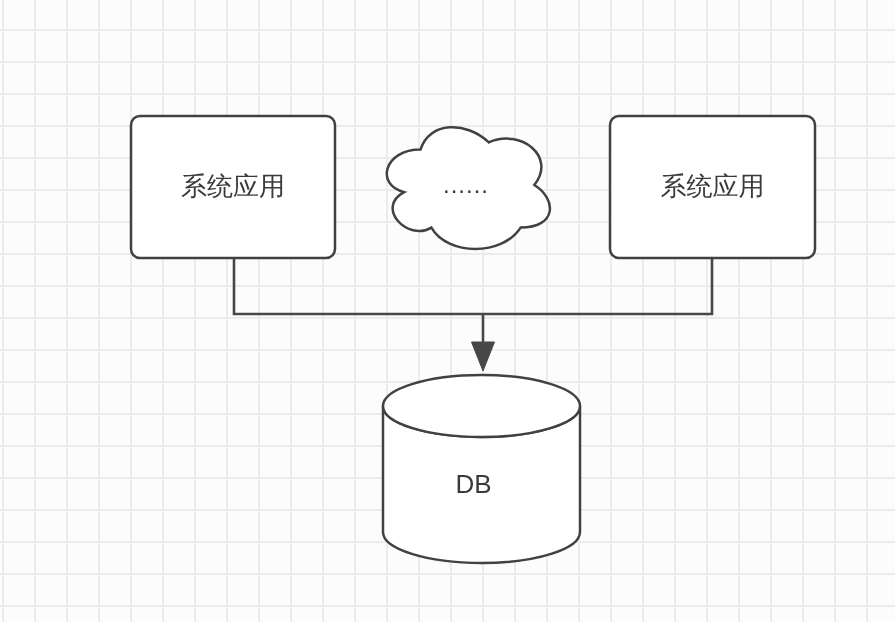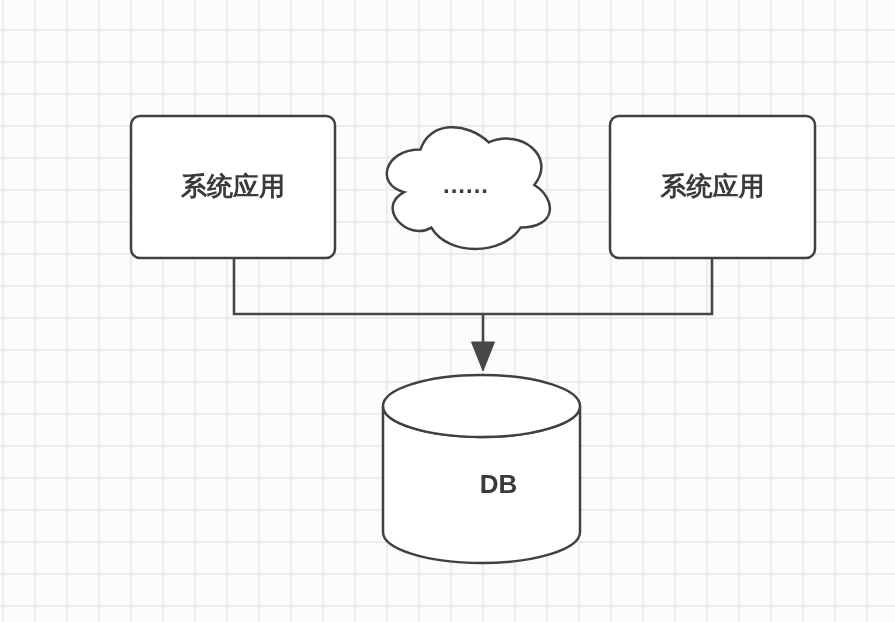--- a/index.html
+++ b/index.html
@@ -49,26 +49,25 @@
     position: absolute;
     display: flex;
     align-items: center;
     justify-content: center;
     text-align: center;
     color: #3a3a3a;
     font-size: 26px;
     line-height: 1.2;
     pointer-events: none;
     white-space: nowrap;
-    font-weight: bold;
   }
   .label-left-box   { left: 131px; top: 116px; width: 204px; height: 142px; }
   .label-right-box  { left: 610px; top: 116px; width: 205px; height: 142px; }
   .label-cloud      { left: 375px; top: 114px; width: 182px; height: 142px; font-size: 24px; letter-spacing: 1px; }
-  .label-db         { left: 400px; top: 430px; width: 197px; height: 110px; }
+  .label-db         { left: 375px; top: 430px; width: 197px; height: 110px; }
 </style>
 </head>
 <body>
 
 <div class="canvas">
 
   <svg class="overlay-svg" viewBox="0 0 895 622">
 
     <path class="edge" d="M 234,258 L 234,314 L 483,314"></path>
 

